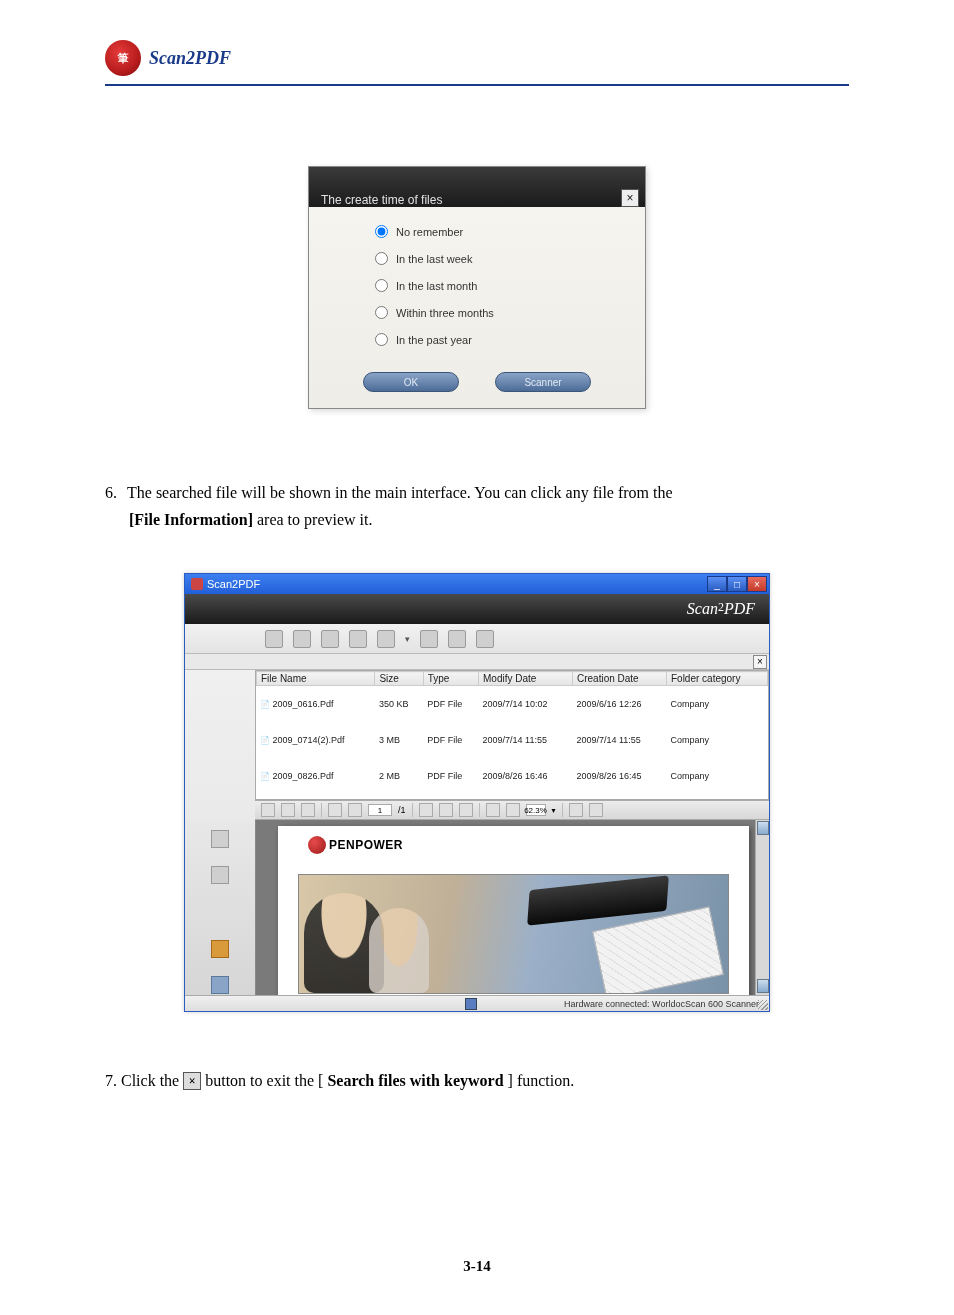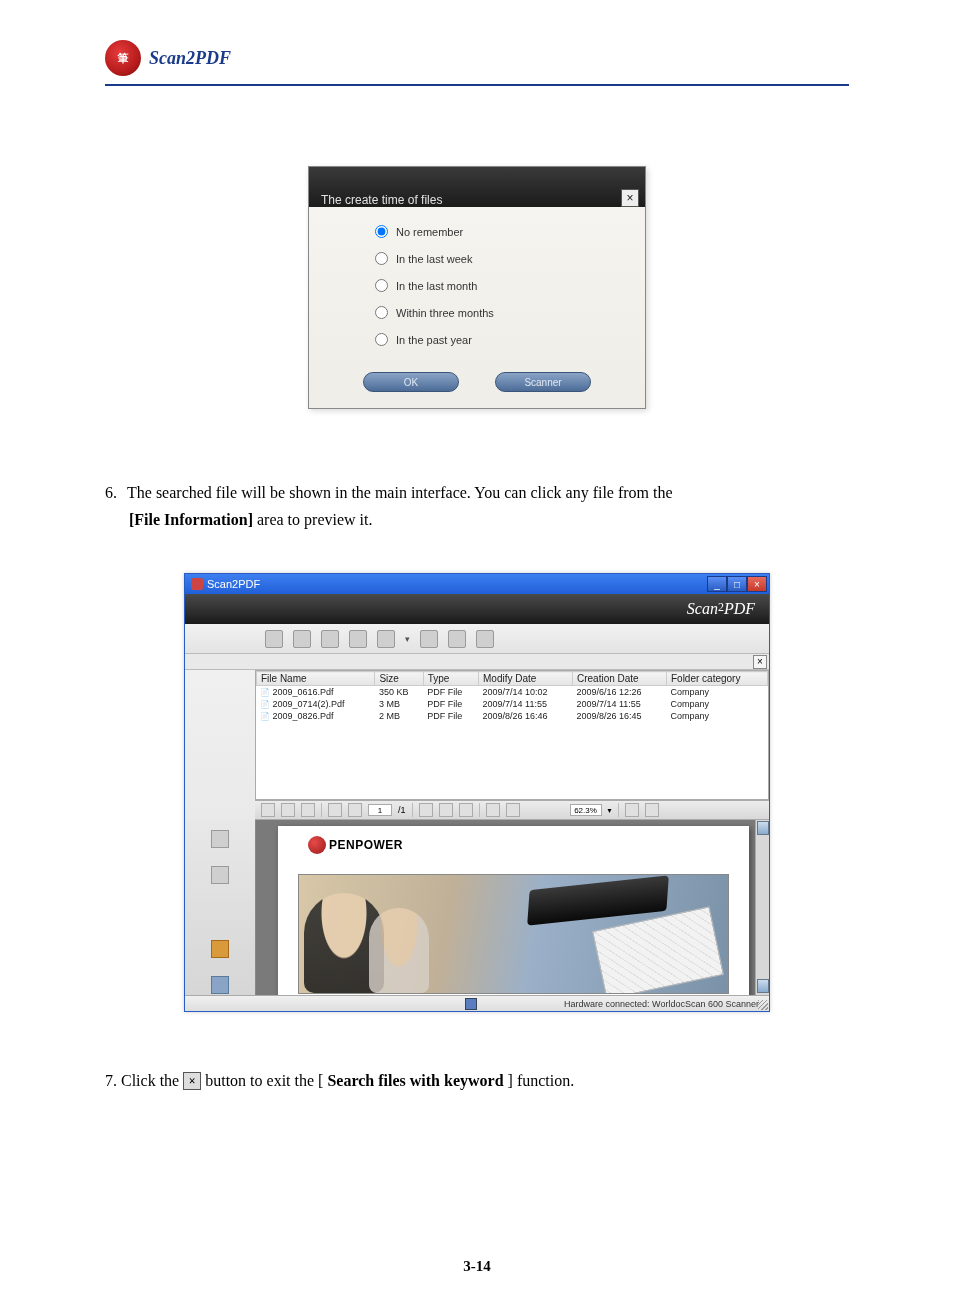--- a/index.html
+++ b/index.html
@@ -37,28 +37,28 @@
   .wincls { background: linear-gradient(#e86a5d,#c43a2a); color:#fff;}
   .appshot-brand { height: 30px; background: linear-gradient(#4a4a4a,#1a1a1a); display:flex; align-items:center; justify-content:flex-end; padding-right:14px; }
   .brand-text { color:#fff; font-size:16px; font-style:italic; font-family: "Times New Roman", serif; }
   .appshot-toolbar { height: 30px; background: linear-gradient(#f2f2f2,#e3e3e3); display:flex; align-items:center; gap:10px; padding-left: 80px; border-bottom:1px solid #bbb; }
   .tool-ico { width:18px; height:18px; background: #cfcfcf; border:1px solid #9a9a9a; border-radius:2px; }
   .appshot-searchbar { height: 16px; background: #e9e9e9; display:flex; justify-content:flex-end; align-items:center; padding-right:2px; border-bottom:1px solid #bbb;}
   .search-x { width:14px; height:14px; border:1px solid #888; background:#f5f5f5; font-size:10px; display:flex; align-items:center; justify-content:center; cursor:pointer;}
   .filelist { background:#fff; height: 130px; margin-left:70px; border:1px solid #aaa; font-size:9px; color:#222; overflow:hidden;}
   .filelist table { width:100%; border-collapse:collapse; }
   .filelist th { background: linear-gradient(#f4f4f4,#e4e4e4); border:1px solid #ccc; text-align:left; padding:1px 4px; font-weight:normal; font-size:10px;}
-  .filelist td { padding:1px 4px; font-size:9px; white-space:nowrap;}
+  .filelist td { padding:13px 4px; font-size:9px; white-space:nowrap;}
   .filelist td.fn::before { content:"📄"; font-size:8px; margin-right:2px; color:#c05050;}
   .filelist-outer { background: linear-gradient(#f0f0f0,#e2e2e2); padding-top:0; }
   .pdf-toolbar { height: 20px; background: linear-gradient(#ececec,#d8d8d8); border-top:1px solid #aaa; border-bottom:1px solid #aaa; margin-left:70px; display:flex; align-items:center; gap:6px; padding:0 6px; font-size:9px;}
   .pdf-toolbar .sep { width:1px; height:14px; background:#bbb;}
   .pdf-toolbar .tbx { width:14px; height:14px; background:#e0e0e0; border:1px solid #aaa;}
   .pdf-toolbar .pg { width:24px; height:12px; border:1px solid #aaa; background:#fff; font-size:8px; display:flex; align-items:center; justify-content:center;}
-  .pdf-toolbar .zoom { width:32px; height:12px; border:1px solid #aaa; background:#fff; font-size:8px; display:flex; align-items:center; justify-content:center;margin-left:44px;}
+  .pdf-toolbar .zoom { width:20px; height:12px; border:1px solid #aaa; background:#fff; font-size:8px; display:flex; align-items:center; justify-content:center;}
   .preview-area { display:flex; height:175px; }
   .preview-side { width:70px; background: linear-gradient(#e8e8e8,#d6d6d6); display:flex; flex-direction:column; align-items:center; gap:18px; padding-top:10px;}
   .side-ico { width:18px; height:18px; background:#cfcfcf; border:1px solid #9a9a9a; }
   .side-ico.org { background:#d89a3a; border-color:#a86a1a;}
   .side-ico.blu { background:#8aa4c7; border-color:#5a7a9a;}
   .pdfview { flex:1; background:#7a7a7a; position:relative; overflow:hidden; border-left:1px solid #888;}
   .pdfpage { position:absolute; left:22px; top:6px; right:20px; height:220px; background:#fff; box-shadow: 2px 2px 6px rgba(0,0,0,0.4);}
   .pen-logo { position:absolute; top:10px; left:30px; display:flex; align-items:center; gap:3px;}
   .pen-dot { width:18px; height:18px; border-radius:50%; background: radial-gradient(circle at 35% 35%, #e84a4a, #9a1a1a);}
   .pen-text { font-weight:bold; font-size:12px; font-family: Arial, sans-serif; letter-spacing:0.5px;}

